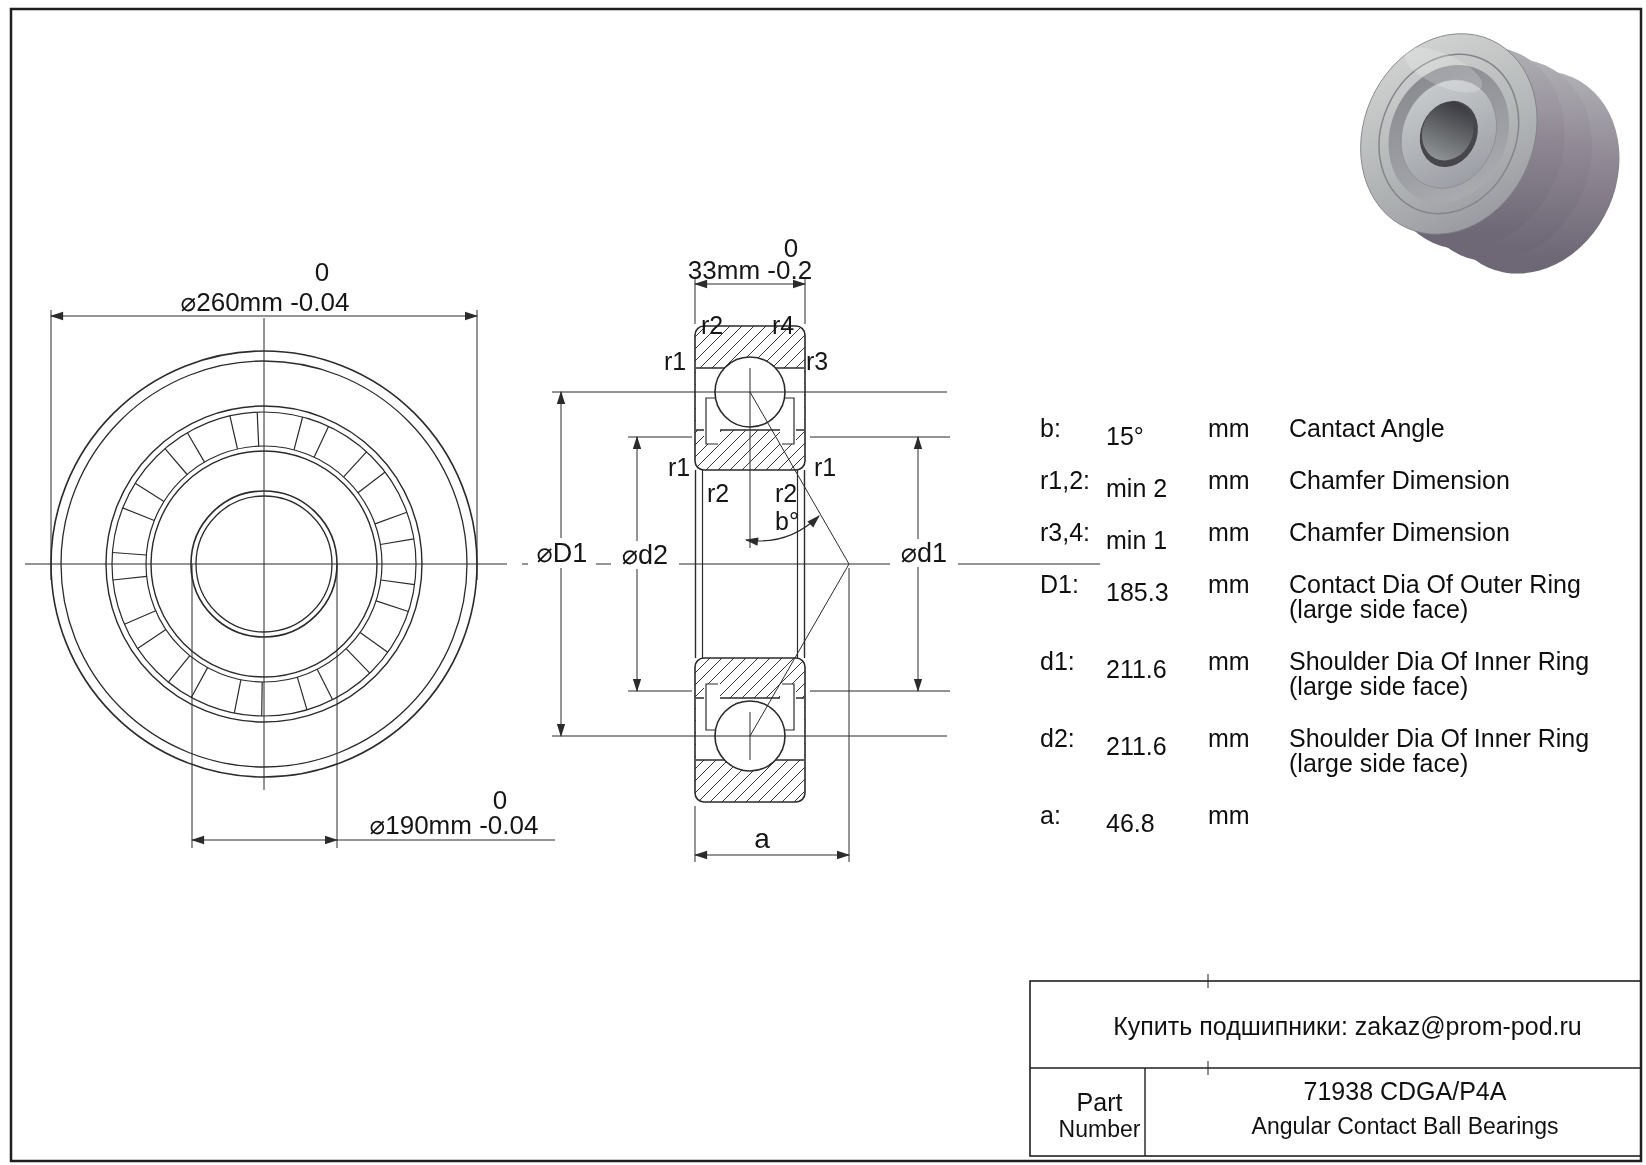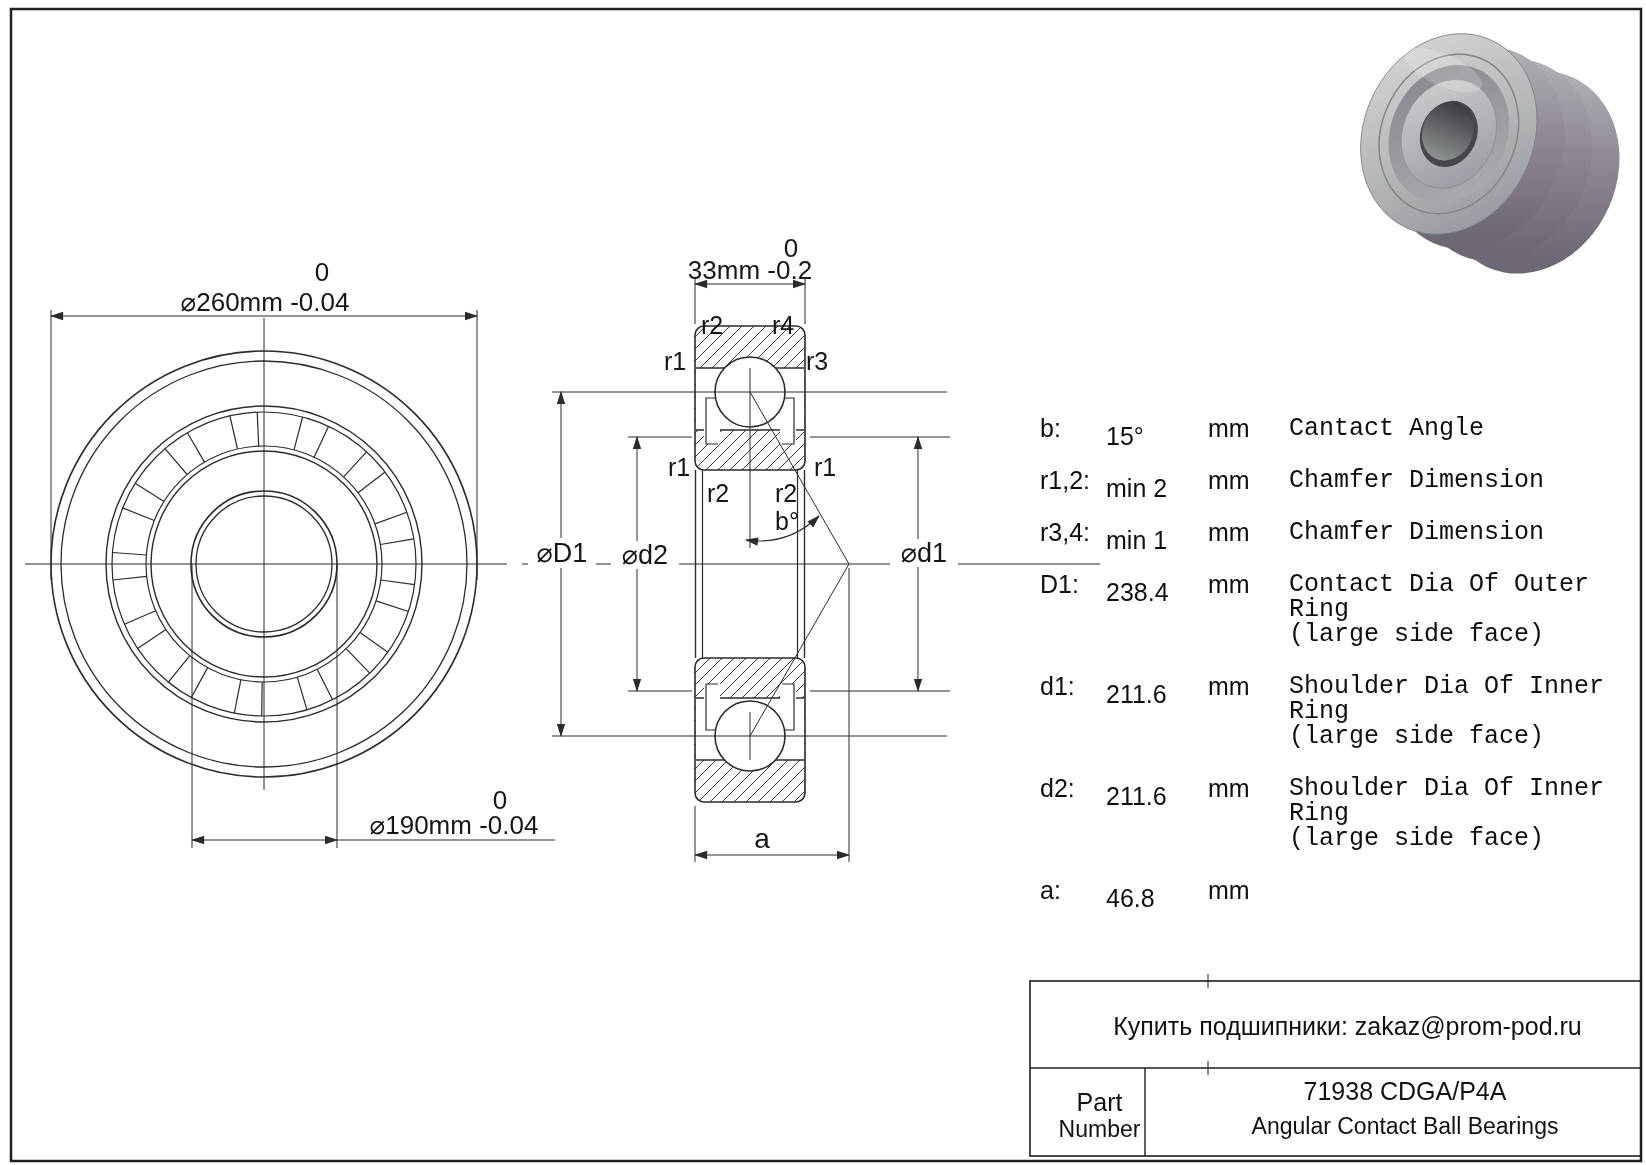--- a/index.html
+++ b/index.html
@@ -5,21 +5,21 @@
   html,body{margin:0;padding:0;background:#fff;}
   #page{position:relative;width:1646px;height:1165px;background:#ffffff;overflow:hidden;
         font-family:"Liberation Sans", sans-serif;color:#111;}
   #draw{position:absolute;left:0;top:0;z-index:1;}
   
   #spec{position:absolute;left:1040px;top:416px;z-index:2;font-size:25px;line-height:25px;color:#0f0f0f;}
   .srow{position:relative;margin-bottom:27px;}
   .srow .sp{position:absolute;left:0;top:0;}
   .srow .sv{position:absolute;left:66px;top:8px;}
   .srow .su{position:absolute;left:168px;top:0;}
-  .srow .sd{margin-left:249px;width:345px;font-family:Liberation Mono, monospace;}
+  .srow .sd{margin-left:249px;width:345px;}
   
   .tb{position:absolute;z-index:2;text-align:center;margin-left:12px;}
   #tb-contact{left:1030px;top:1012px;width:611px;font-size:25px;}
   #tb-part1{left:1030px;top:1088px;width:115px;font-size:25px;}
   #tb-part2{left:1030px;top:1116px;width:115px;font-size:23px;}
   #tb-pn{left:1145px;top:1077px;width:496px;font-size:25px;}
   #tb-pt{left:1145px;top:1113px;width:496px;font-size:23px;}
   svg text{font-family:"Liberation Sans", sans-serif;fill:#161616;}
 </style>
 </head>
@@ -221,21 +221,21 @@
     <span class="sp">r3,4:</span>
     <span class="sv">min 1</span>
     <span class="su">mm</span>
     <div class="sd">
           <div>Chamfer Dimension</div>
           <div></div>
         </div>
   </div>
   <div class="srow">
     <span class="sp">D1:</span>
-    <span class="sv">238.4</span>
+    <span class="sv">185.3</span>
     <span class="su">mm</span>
     <div class="sd">
           <div>Contact Dia Of Outer Ring</div>
           <div>(large side face)</div>
         </div>
   </div>
   <div class="srow">
     <span class="sp">d1:</span>
     <span class="sv">211.6</span>
     <span class="su">mm</span>

